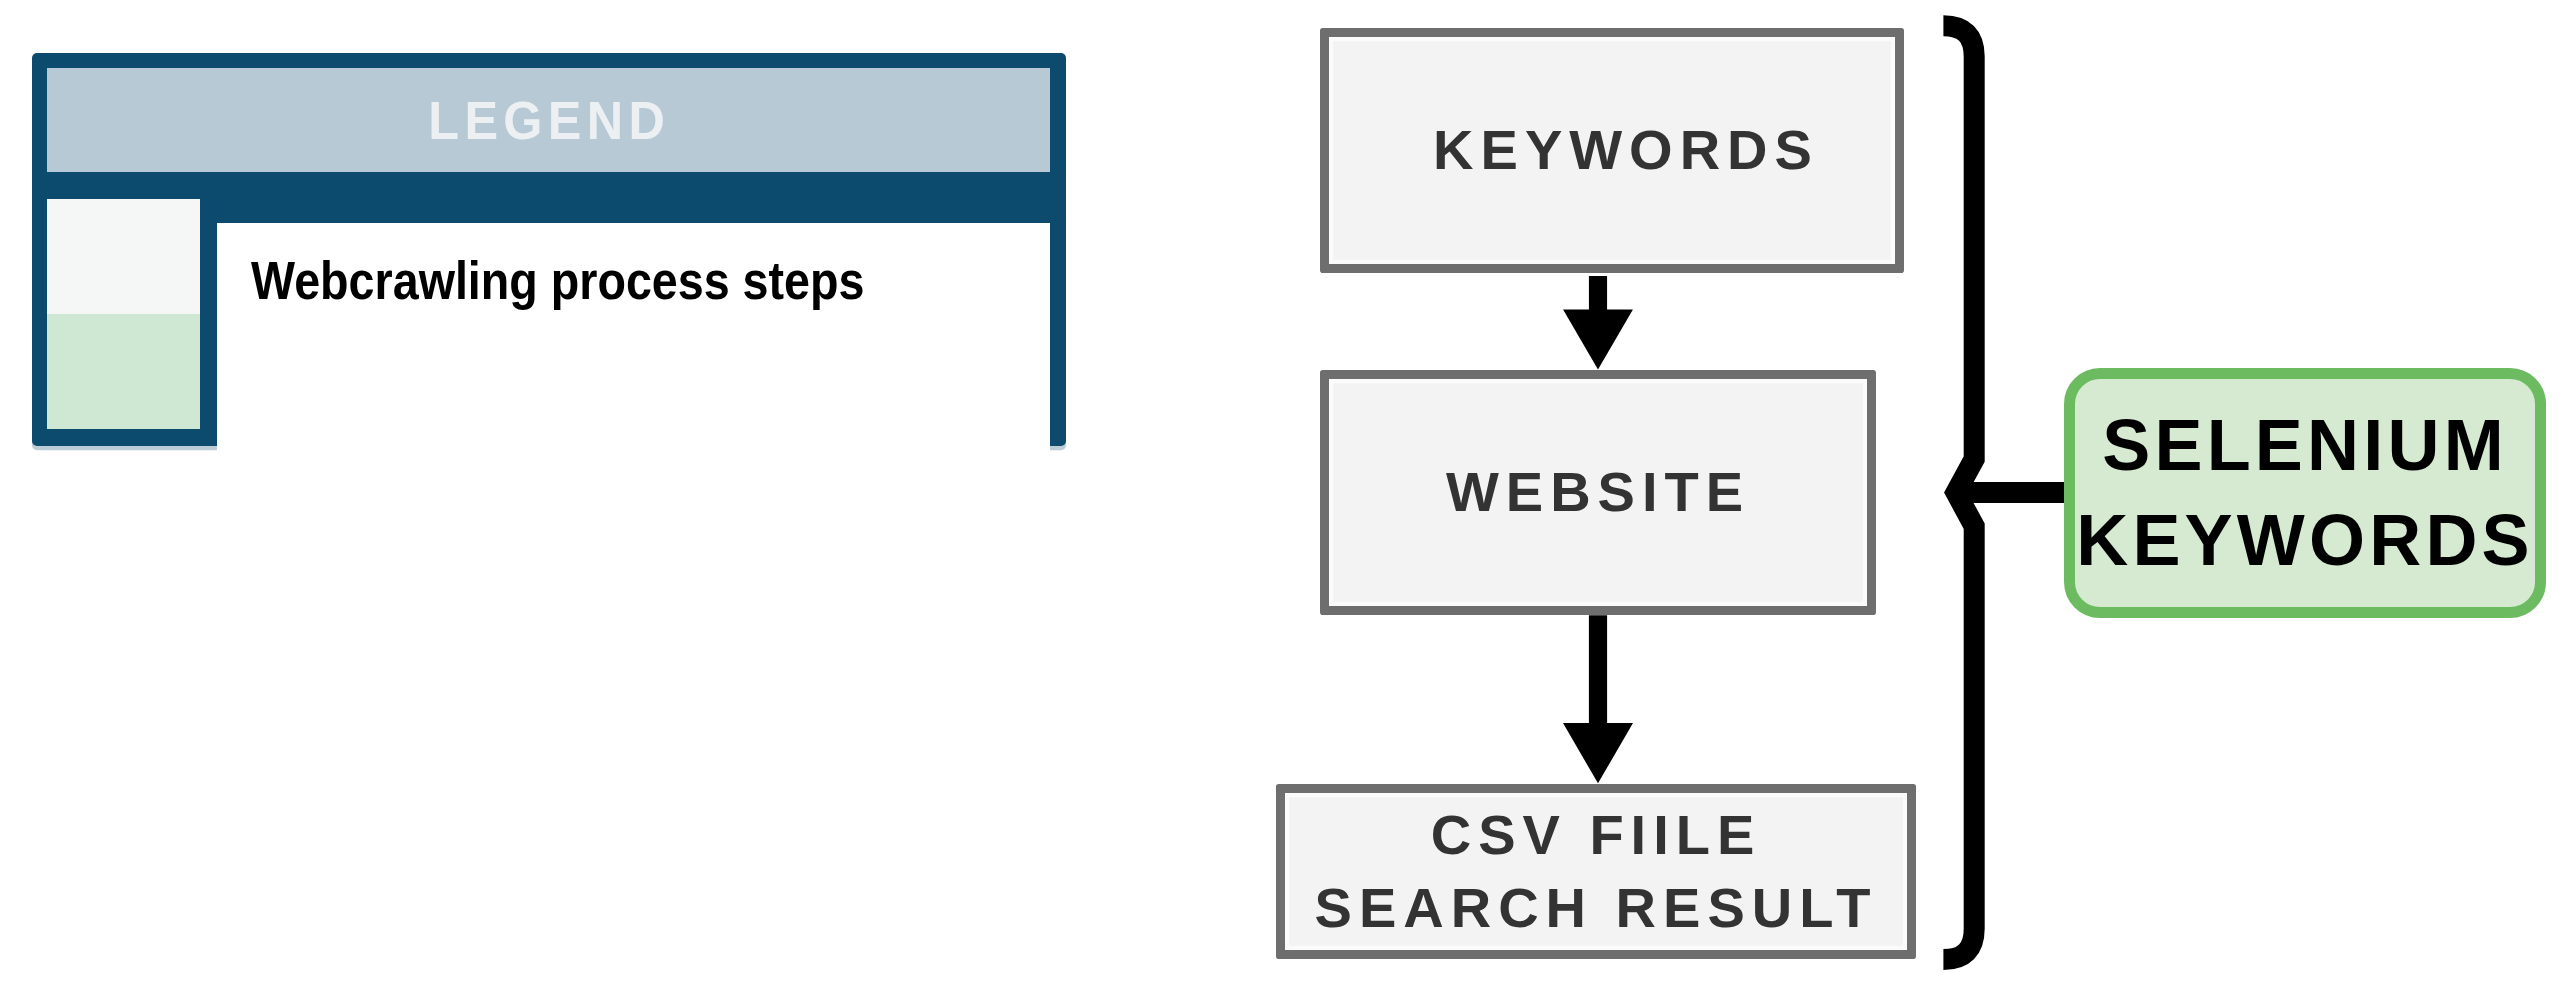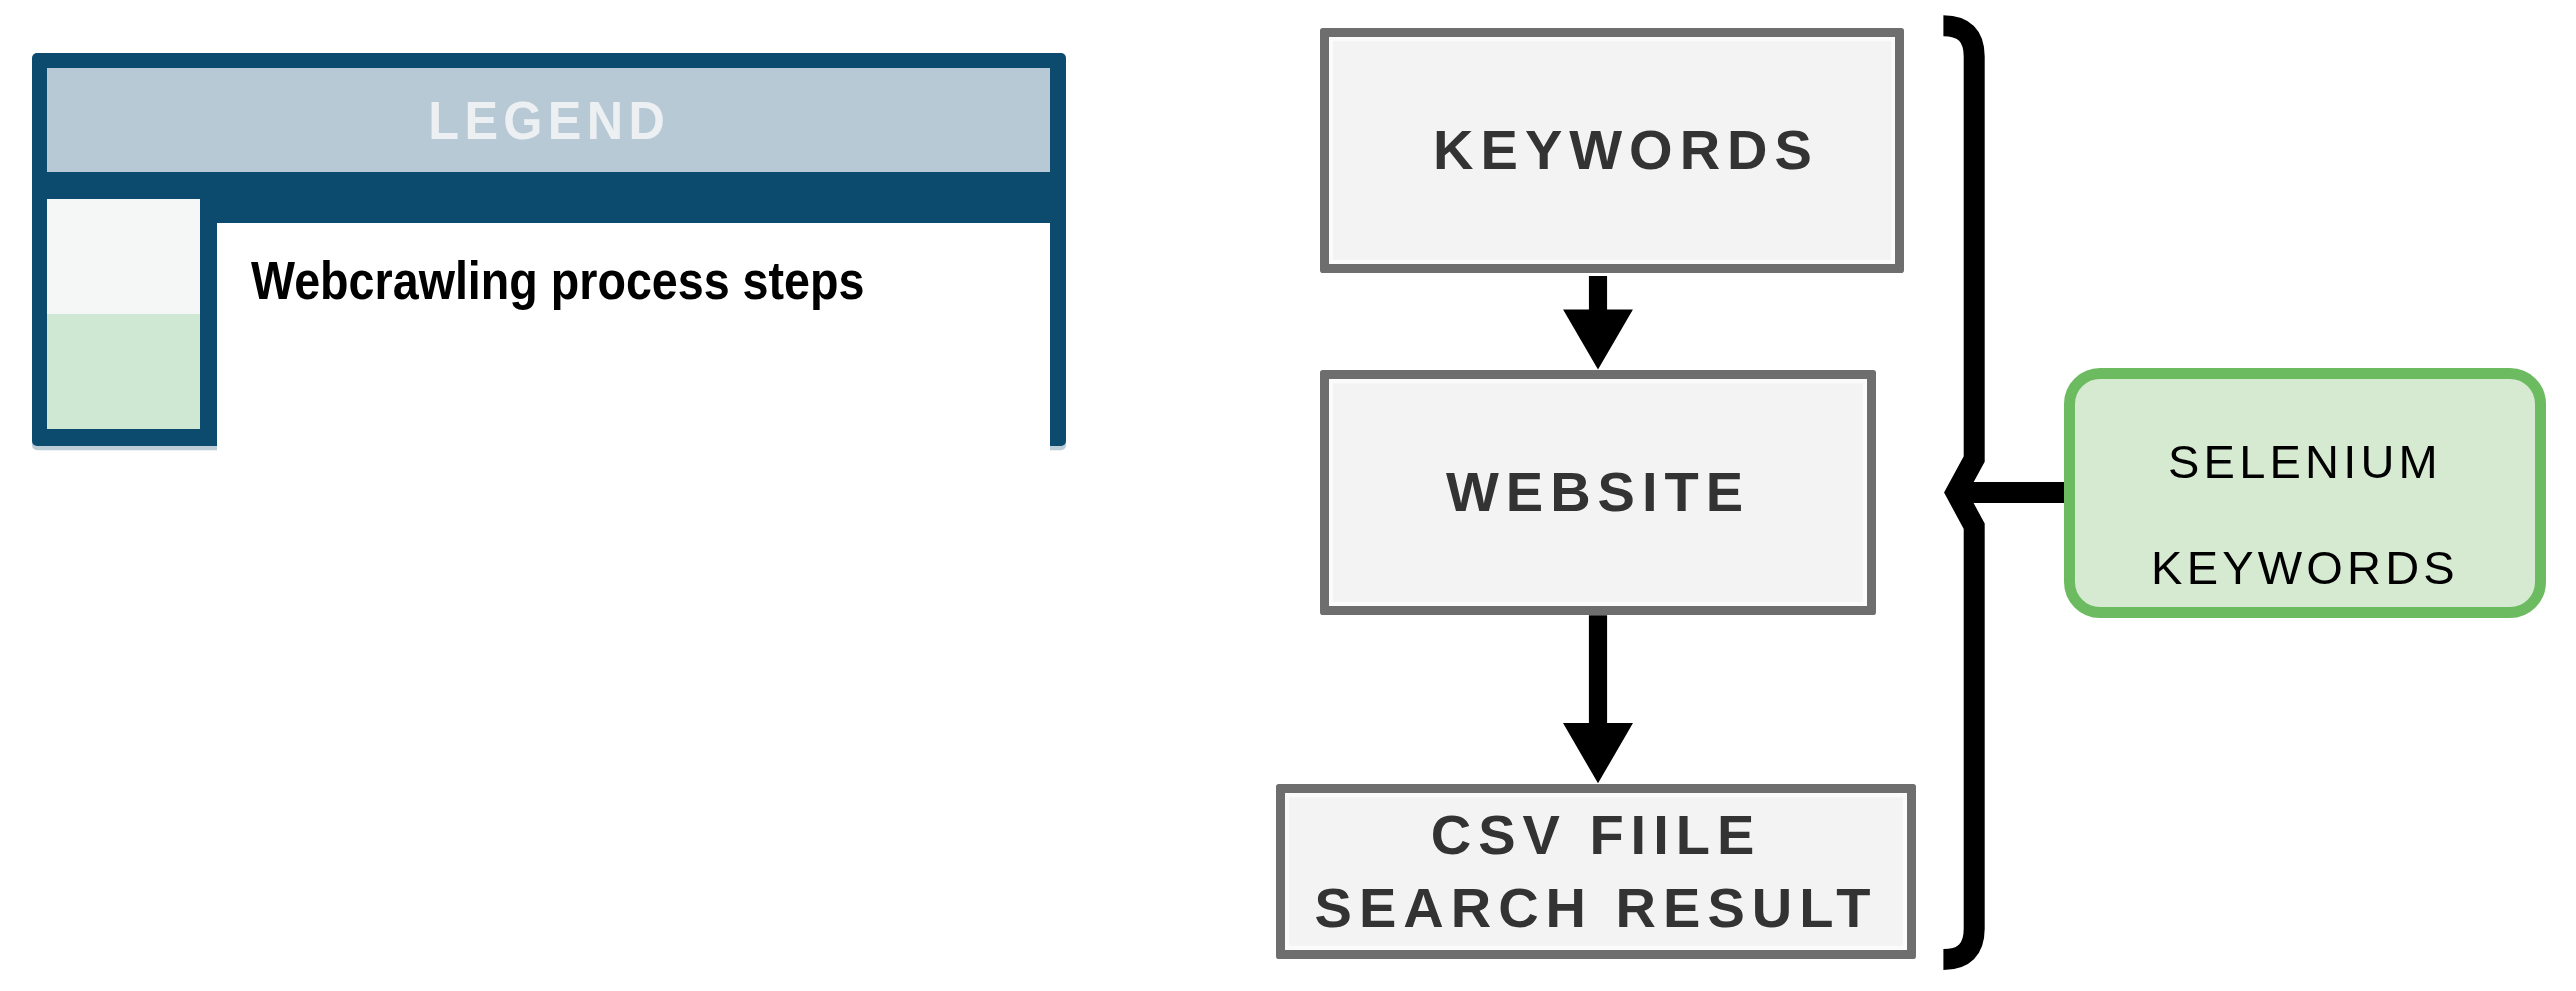--- a/index.html
+++ b/index.html
@@ -101,27 +101,26 @@
     left: 2064px; top: 368px;
     width: 460px; height: 228px;
     background: #d6ead2;
     border: 11.2px solid #6cbb60;
     border-radius: 36px;
     display: flex; flex-direction: column;
     align-items: center; justify-content: center;
     text-align: center;
   }
   .programs-box .boxline {
-    font-size: 47px;
-    font-weight: normal;
+    font-size: 72px;
+    font-weight: bold;
     letter-spacing: 4.2px;
     color: #000000;
     line-height: 1.32;
     white-space: nowrap;
-    margin-top: 44px;
   }
 </style>
 </head>
 <body>
 
 <div class="canvas">
 
   <div class="legend">
     <div class="legend-header">
       <span class="legend-title">LEGEND</span>

